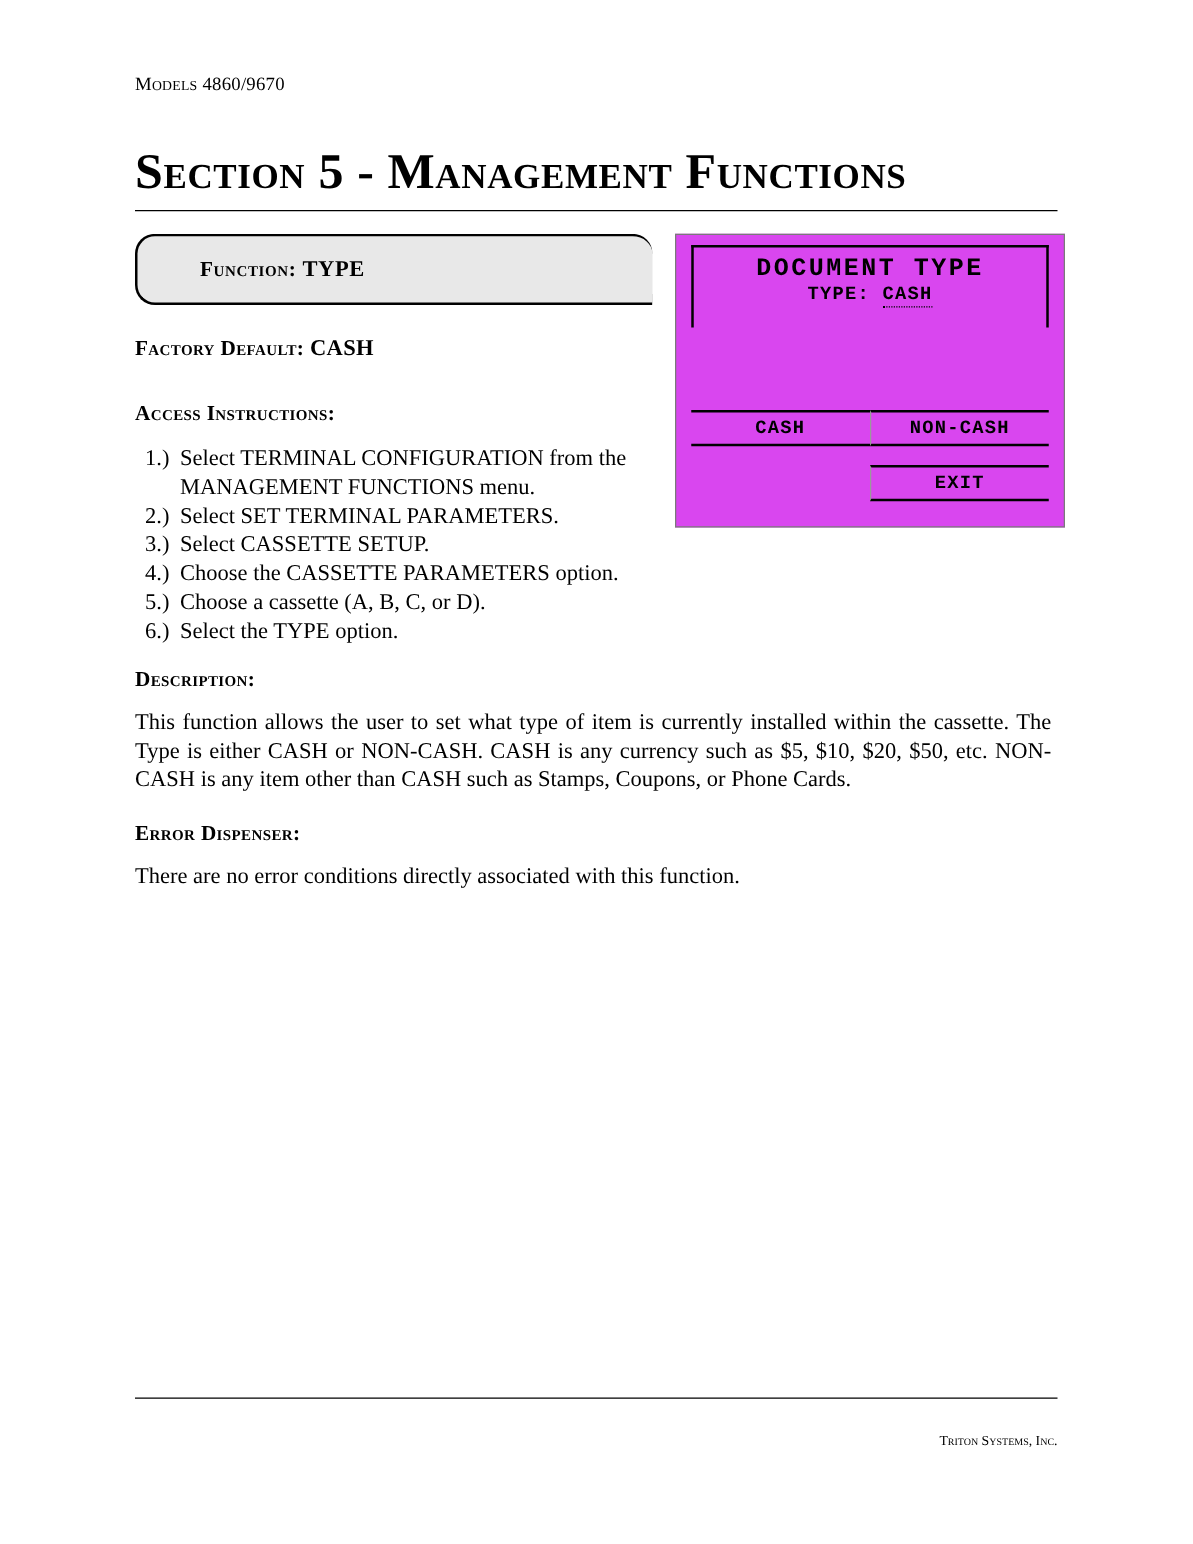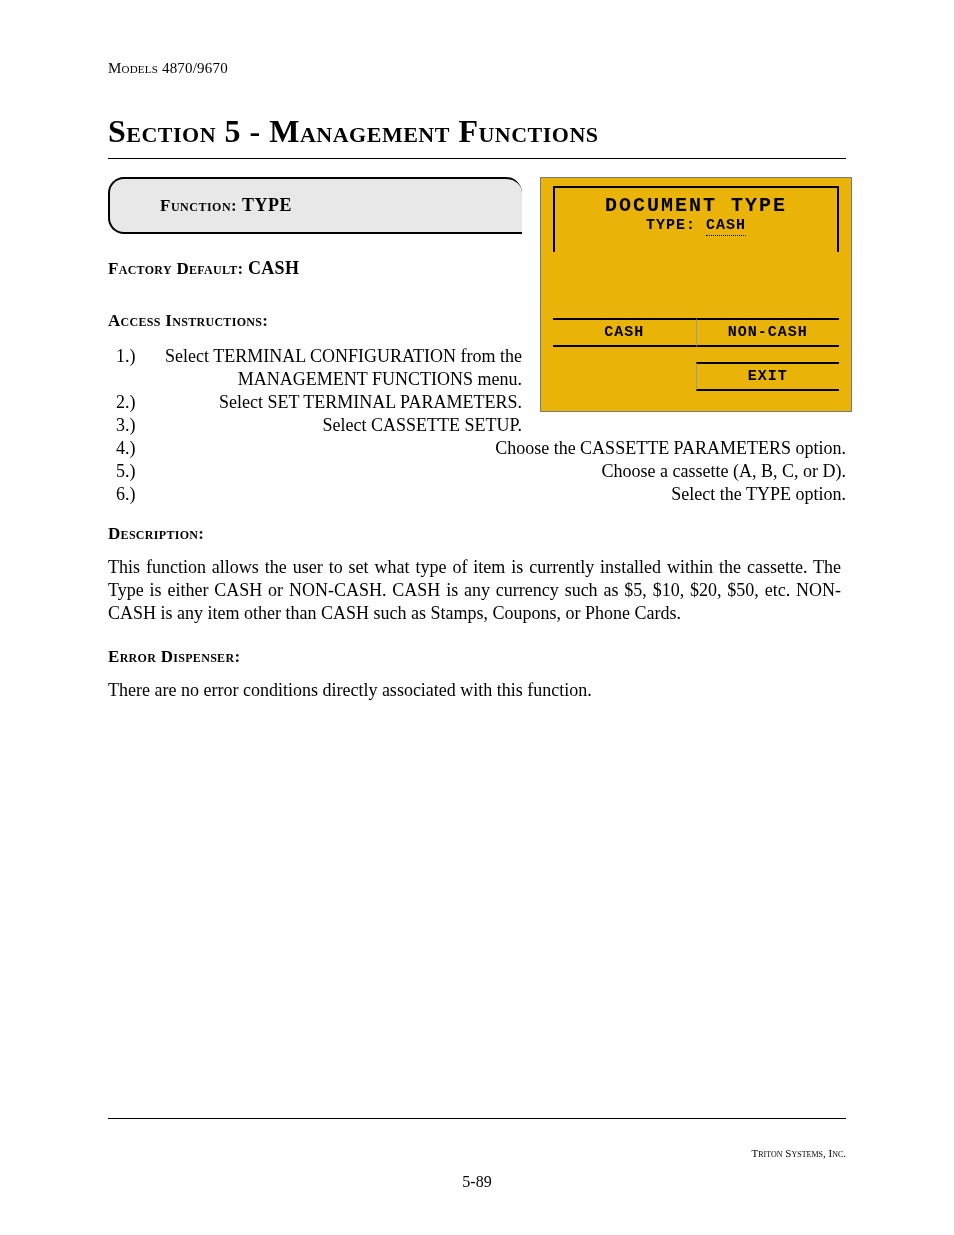--- a/index.html
+++ b/index.html
@@ -18,21 +18,21 @@
   }
   .hdr {
     display: flex;
     justify-content: space-between;
     font-size: 15px;
     font-variant: small-caps;
     letter-spacing: 0.2px;
   }
   .section-title {
     margin-top: 36px;
-    font-size: 32px;
+    font-size: 40px;
     font-weight: bold;
     font-variant: small-caps;
     letter-spacing: 0.5px;
   }
   .rule {
     border: none;
     border-top: 1.5px solid #000;
     margin: 8px 0 18px 0;
   }
   .content-row {
@@ -75,30 +75,30 @@
     font-size: 18px;
   }
   .instr-list {
     margin: 14px 0 18px 0;
     padding-left: 8px;
     font-size: 18px;
     line-height: 1.28;
   }
   .instr-list .row { display: flex; }
   .instr-list .num { width: 28px; flex: none; }
-  .instr-list .txt { flex: 1; text-align: right; }
+  .instr-list .txt { flex: 1; }
   .body-text {
     font-size: 18px;
     line-height: 1.28;
     margin: 12px 5px 22px 0;
     text-align: justify;
   }
   
   .screen {
-    background: #eab308;
+    background: #d946ef;
     border: 1px solid #7a7a7a;
     box-sizing: border-box;
     width: 312px;
     height: 235px;
     position: relative;
     font-family: "Courier New", monospace;
     font-weight: bold;
   }
   .screen-inner {
     position: absolute;
@@ -169,21 +169,21 @@
     text-align: center;
     font-size: 16px;
   }
 </style>
 </head>
 <body>
 
 <div class="page">
 
   <div class="hdr">
-    <span>Models 4870/9670</span>
+    <span>Models 4860/9670</span>
   </div>
 
   <div class="section-title">Section 5 - Management Functions</div>
   <hr class="rule">
 
   <div class="content-row">
     <div class="left-col">
 
       <div class="func-box-wrap">
         <div class="func-box">
@@ -252,15 +252,14 @@
   </div>
 
   <div class="sc-label">Description:</div>
   <div class="body-text">This function allows the user to set what type of item is currently installed within the cassette.  The Type is either CASH or NON-CASH.  CASH is any currency such as $5, $10, $20, $50, etc.  NON-CASH is any item other than CASH such as Stamps, Coupons, or Phone Cards.</div>
 
   <div class="sc-label">Error Dispenser:</div>
   <div class="body-text">There are no error conditions directly associated with this function.</div>
 
   <hr class="footer-rule">
   <div class="footer-company">Triton Systems, Inc.</div>
-  <div class="footer-page">5-89</div>
 
 </div>
 
 </body></html>

